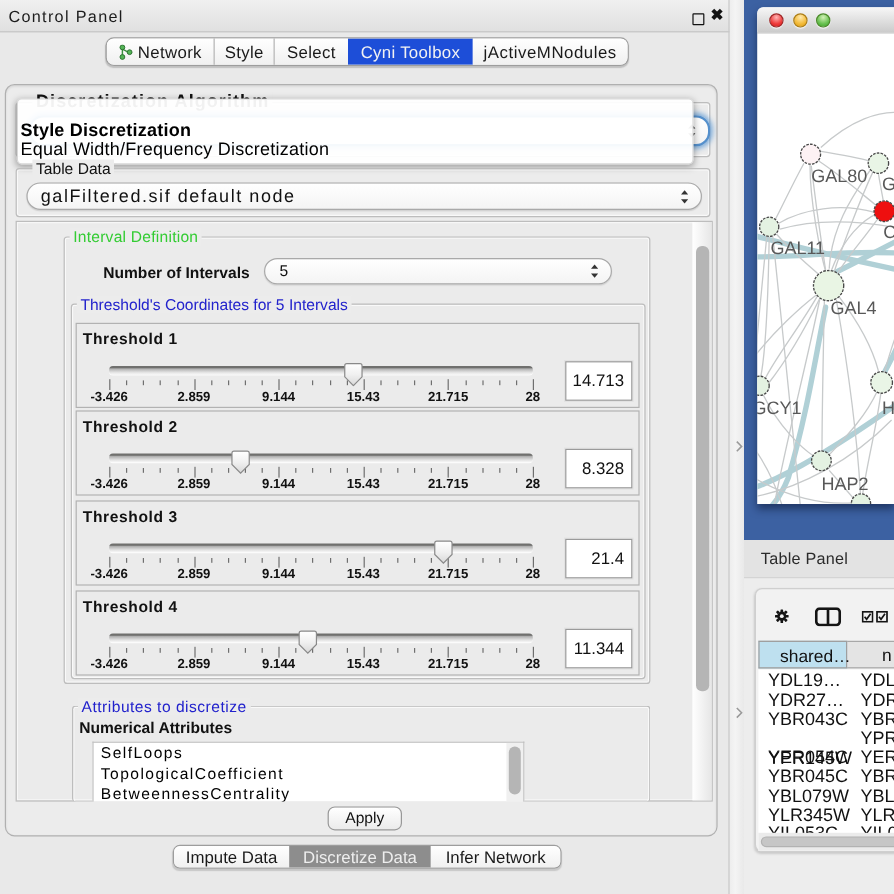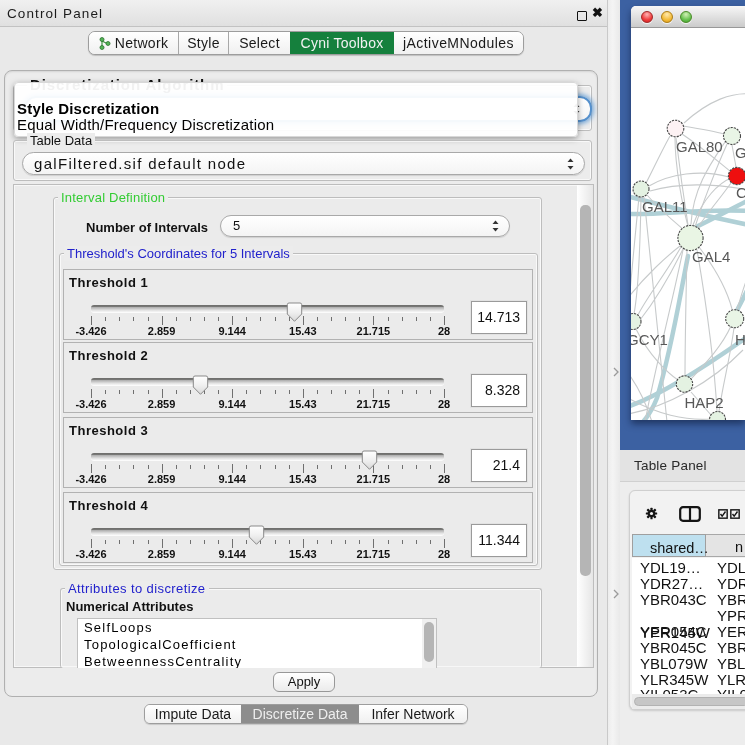--- a/index.html
+++ b/index.html
@@ -11,21 +11,21 @@
 #titlebar .t { position:absolute; left:7px; top:6px; font-size:13.5px; letter-spacing:1.1px; color:#1c1c1c; }
 #winbox { left:577px; top:11px; width:10px; height:10px; border:1.5px solid #111; border-radius:1px; }
 #winx { left:592px; top:5px; font-size:13px; font-weight:bold; color:#111; }
 
 #tabs { left:88px; top:31px; height:24px; display:flex; border:1px solid #9d9d9d;
   border-radius:7px; overflow:hidden; background:#fbfbfb;
   box-shadow:0 1px 1px rgba(0,0,0,0.18); }
 #tabs .tab { height:100%; display:flex; align-items:center; justify-content:center;
   font-size:14px; letter-spacing:0.3px; color:#1a1a1a; background:linear-gradient(#ffffff,#f0f0f0); }
 #tabs .sep { width:1px; height:100%; background:#a8a8a8; }
-#tabs .sel { background:#15803d; color:#f2f2f2; }
+#tabs .sel { background:#1d4ed8; color:#f2f2f2; }
 
 #mainpanel { left:4px; top:70px; width:594px; height:627px; background:#ececec;
   border:1px solid #b0b0b0; border-radius:8px;
   box-shadow:inset 0 1px 2px rgba(0,0,0,0.1); }
 .group { position:absolute; border:1px solid #bdbdbd; border-radius:3px;
   box-shadow:inset 0 0 0 1px rgba(255,255,255,0.7); }
 .gtitle { position:absolute; font-size:13px; background:#ececec; padding:0 3px; }
 label.b { font-weight:bold; font-size:13px; color:#111; }
 .combo { position:absolute; background:linear-gradient(#ffffff,#f4f4f4);
   border:1px solid #a9a9a9; border-radius:12px; font-size:13px; color:#111;

